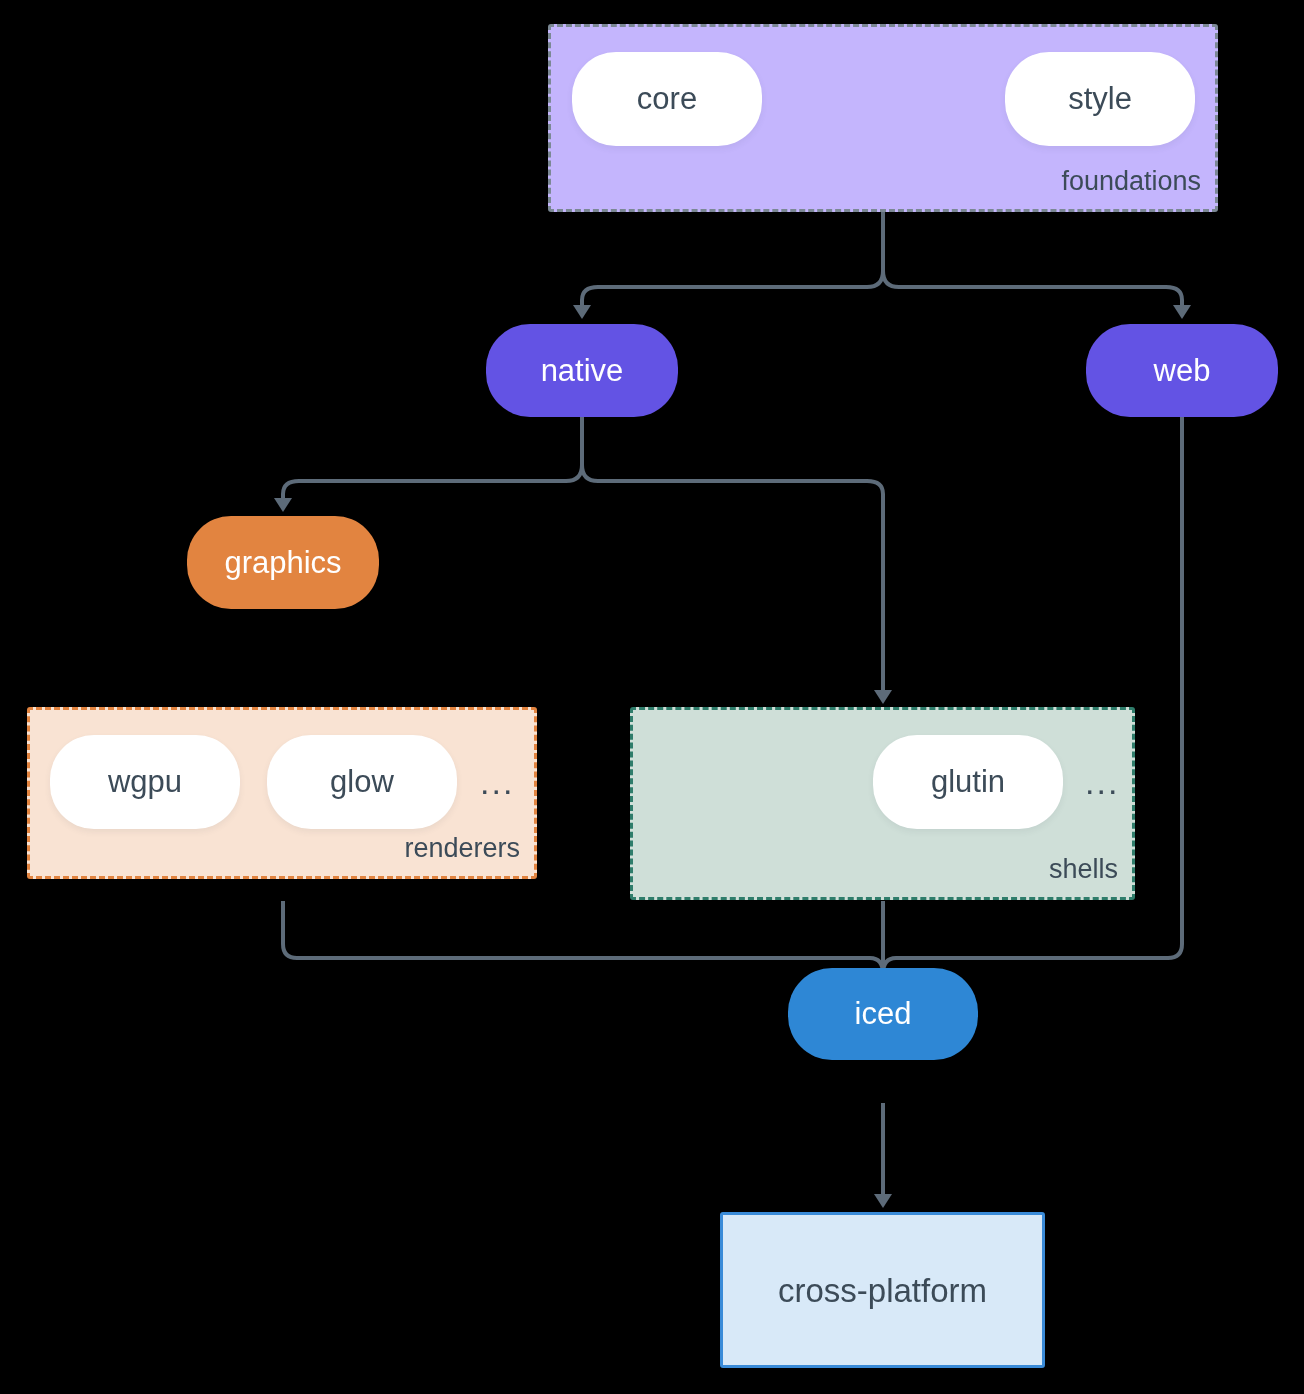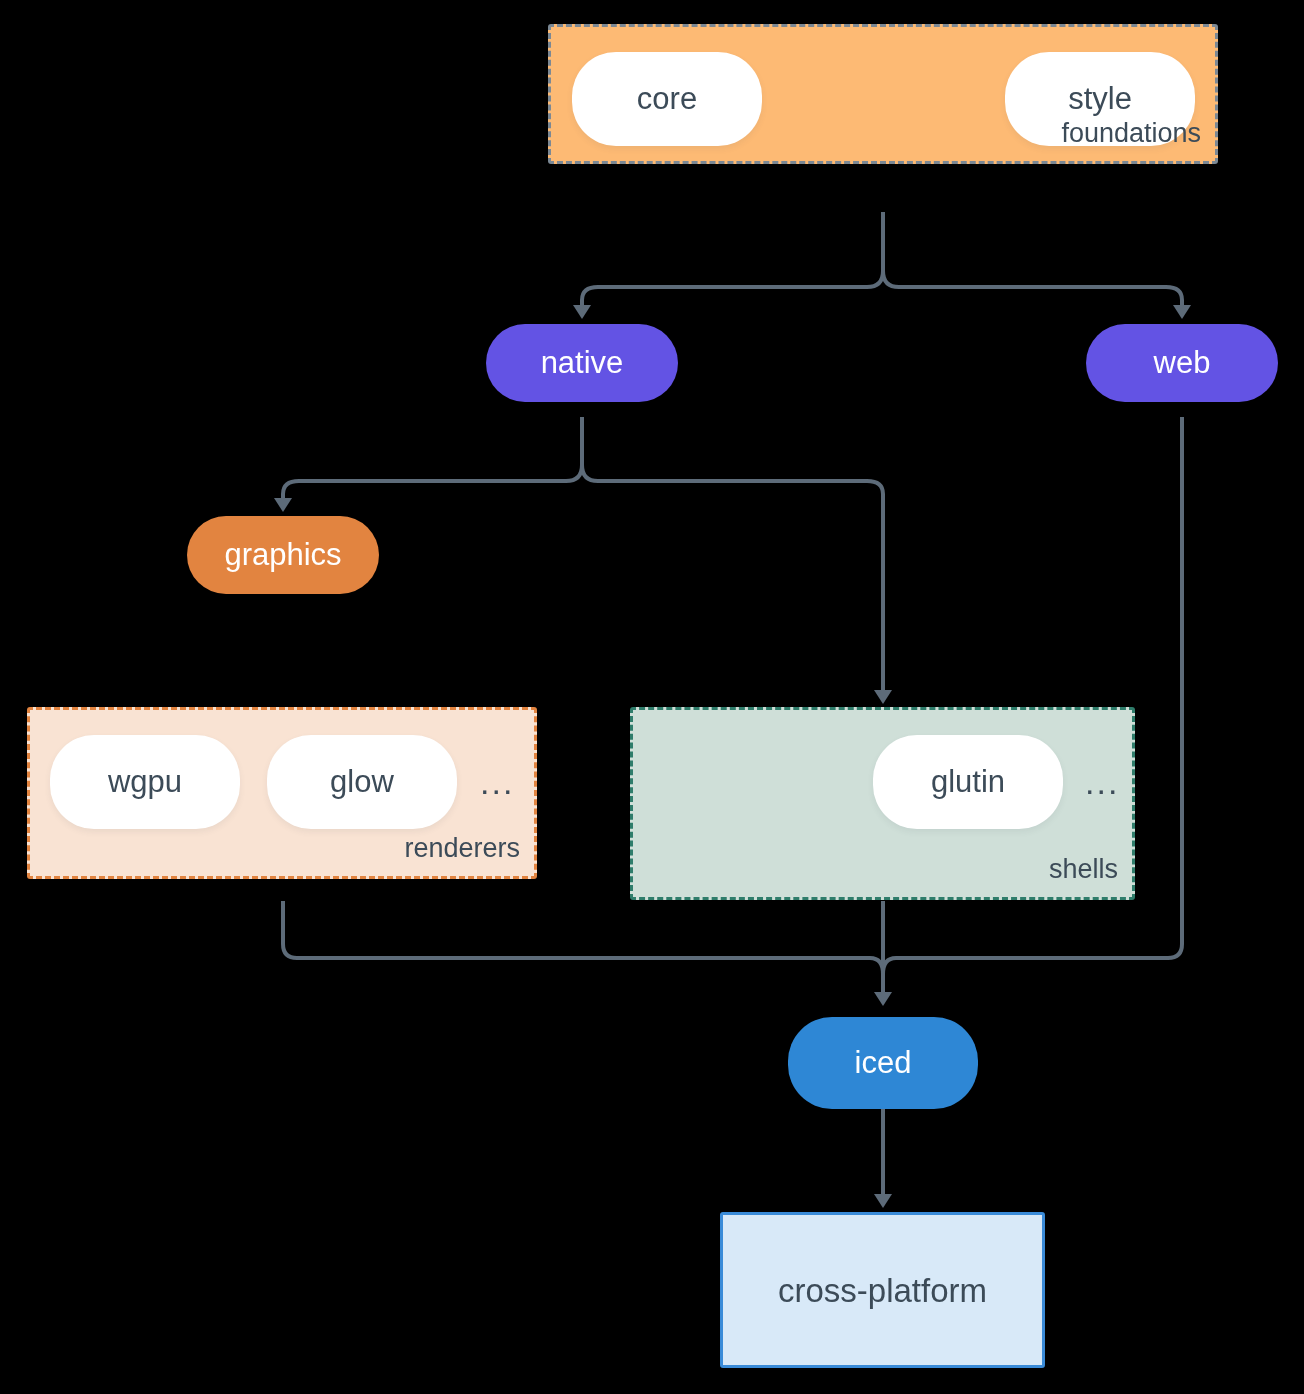--- a/index.html
+++ b/index.html
@@ -21,22 +21,22 @@
     width: 1304px;
     height: 1394px;
     pointer-events: none;
   }
   .group-box {
     position: absolute;
     box-sizing: border-box;
     border-radius: 3px;
   }
   .group-box.foundations {
-    left: 548px; top: 24px; width: 670px; height: 140px;
-    background: #fdba74;
+    left: 548px; top: 24px; width: 670px; height: 188px;
+    background: #c4b5fd;
     border: 3px dashed #7b8894;
   }
   .group-box.renderers {
     left: 27px; top: 707px; width: 510px; height: 172px;
     background: #f9e3d3;
     border: 3px dashed #e28440;
   }
   .group-box.shells {
     left: 630px; top: 707px; width: 505px; height: 193px;
     background: #cfdfd8;
@@ -71,29 +71,29 @@
     align-items: center;
     font-size: 34px;
     color: #3c4b58;
     letter-spacing: 2px;
   }
   .node {
     position: absolute;
     display: flex;
     align-items: center;
     justify-content: center;
-    width: 192px; height: 78px;
+    width: 192px; height: 93px;
     border-radius: 44px;
     color: #ffffff;
     font-size: 31px;
   }
   .node.native { left: 486px; top: 324px; background: #6353e4; }
   .node.web    { left: 1086px; top: 324px; background: #6353e4; }
   .node.graphics { left: 187px; top: 516px; background: #e28440; }
-  .node.iced   { left: 788px; top: 1017px; background: #2e87d5; width: 190px; height: 92px; }
+  .node.iced   { left: 788px; top: 968px; background: #2e87d5; width: 190px; height: 92px; }
   .app-box {
     position: absolute;
     left: 720px; top: 1212px;
     width: 325px; height: 156px;
     box-sizing: border-box;
     background: #d8e9f8;
     border: 3px solid #3a8bd8;
     border-radius: 3px;
     display: flex;
     flex-direction: row;

